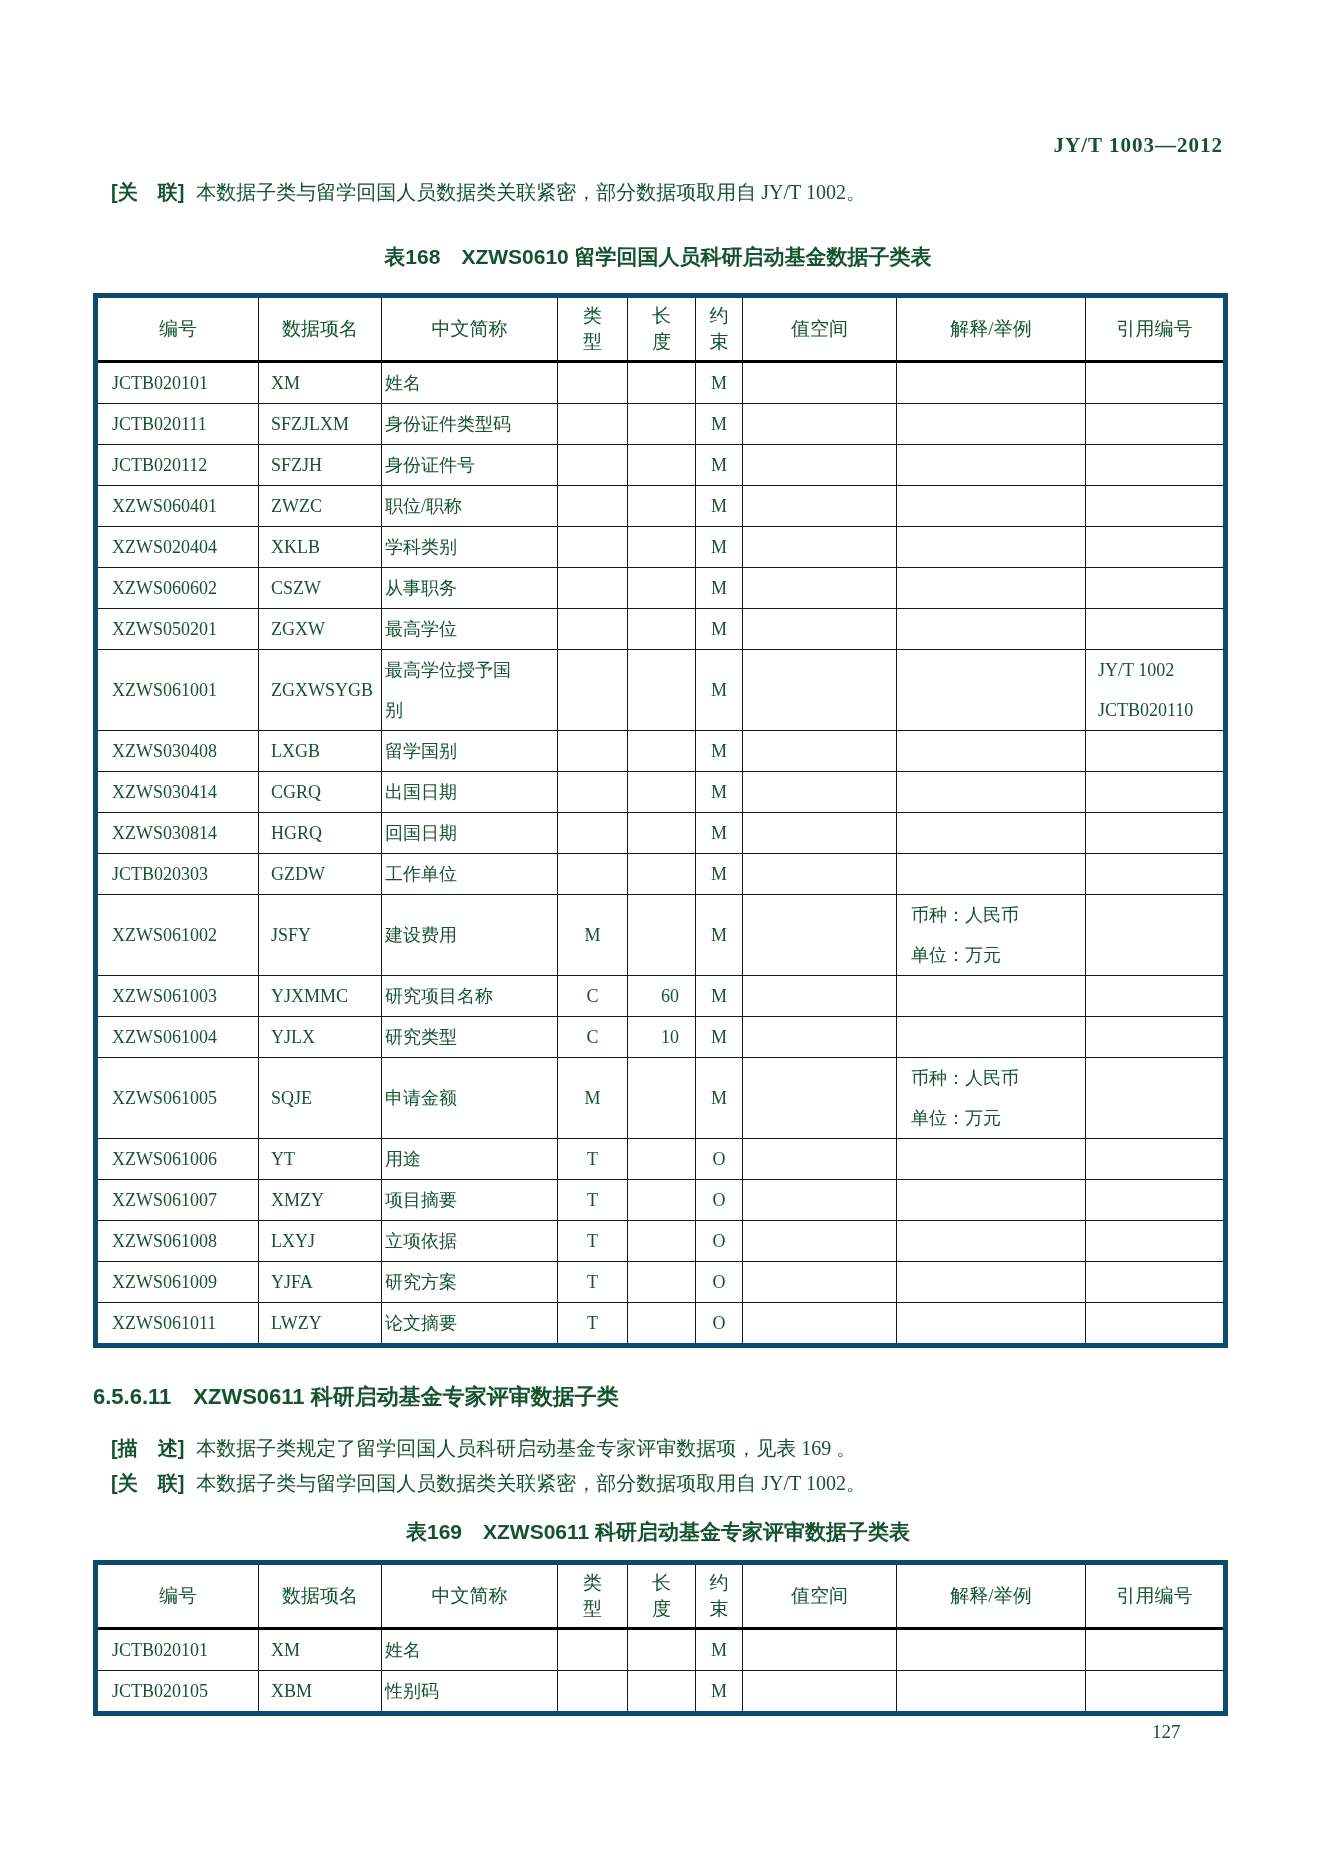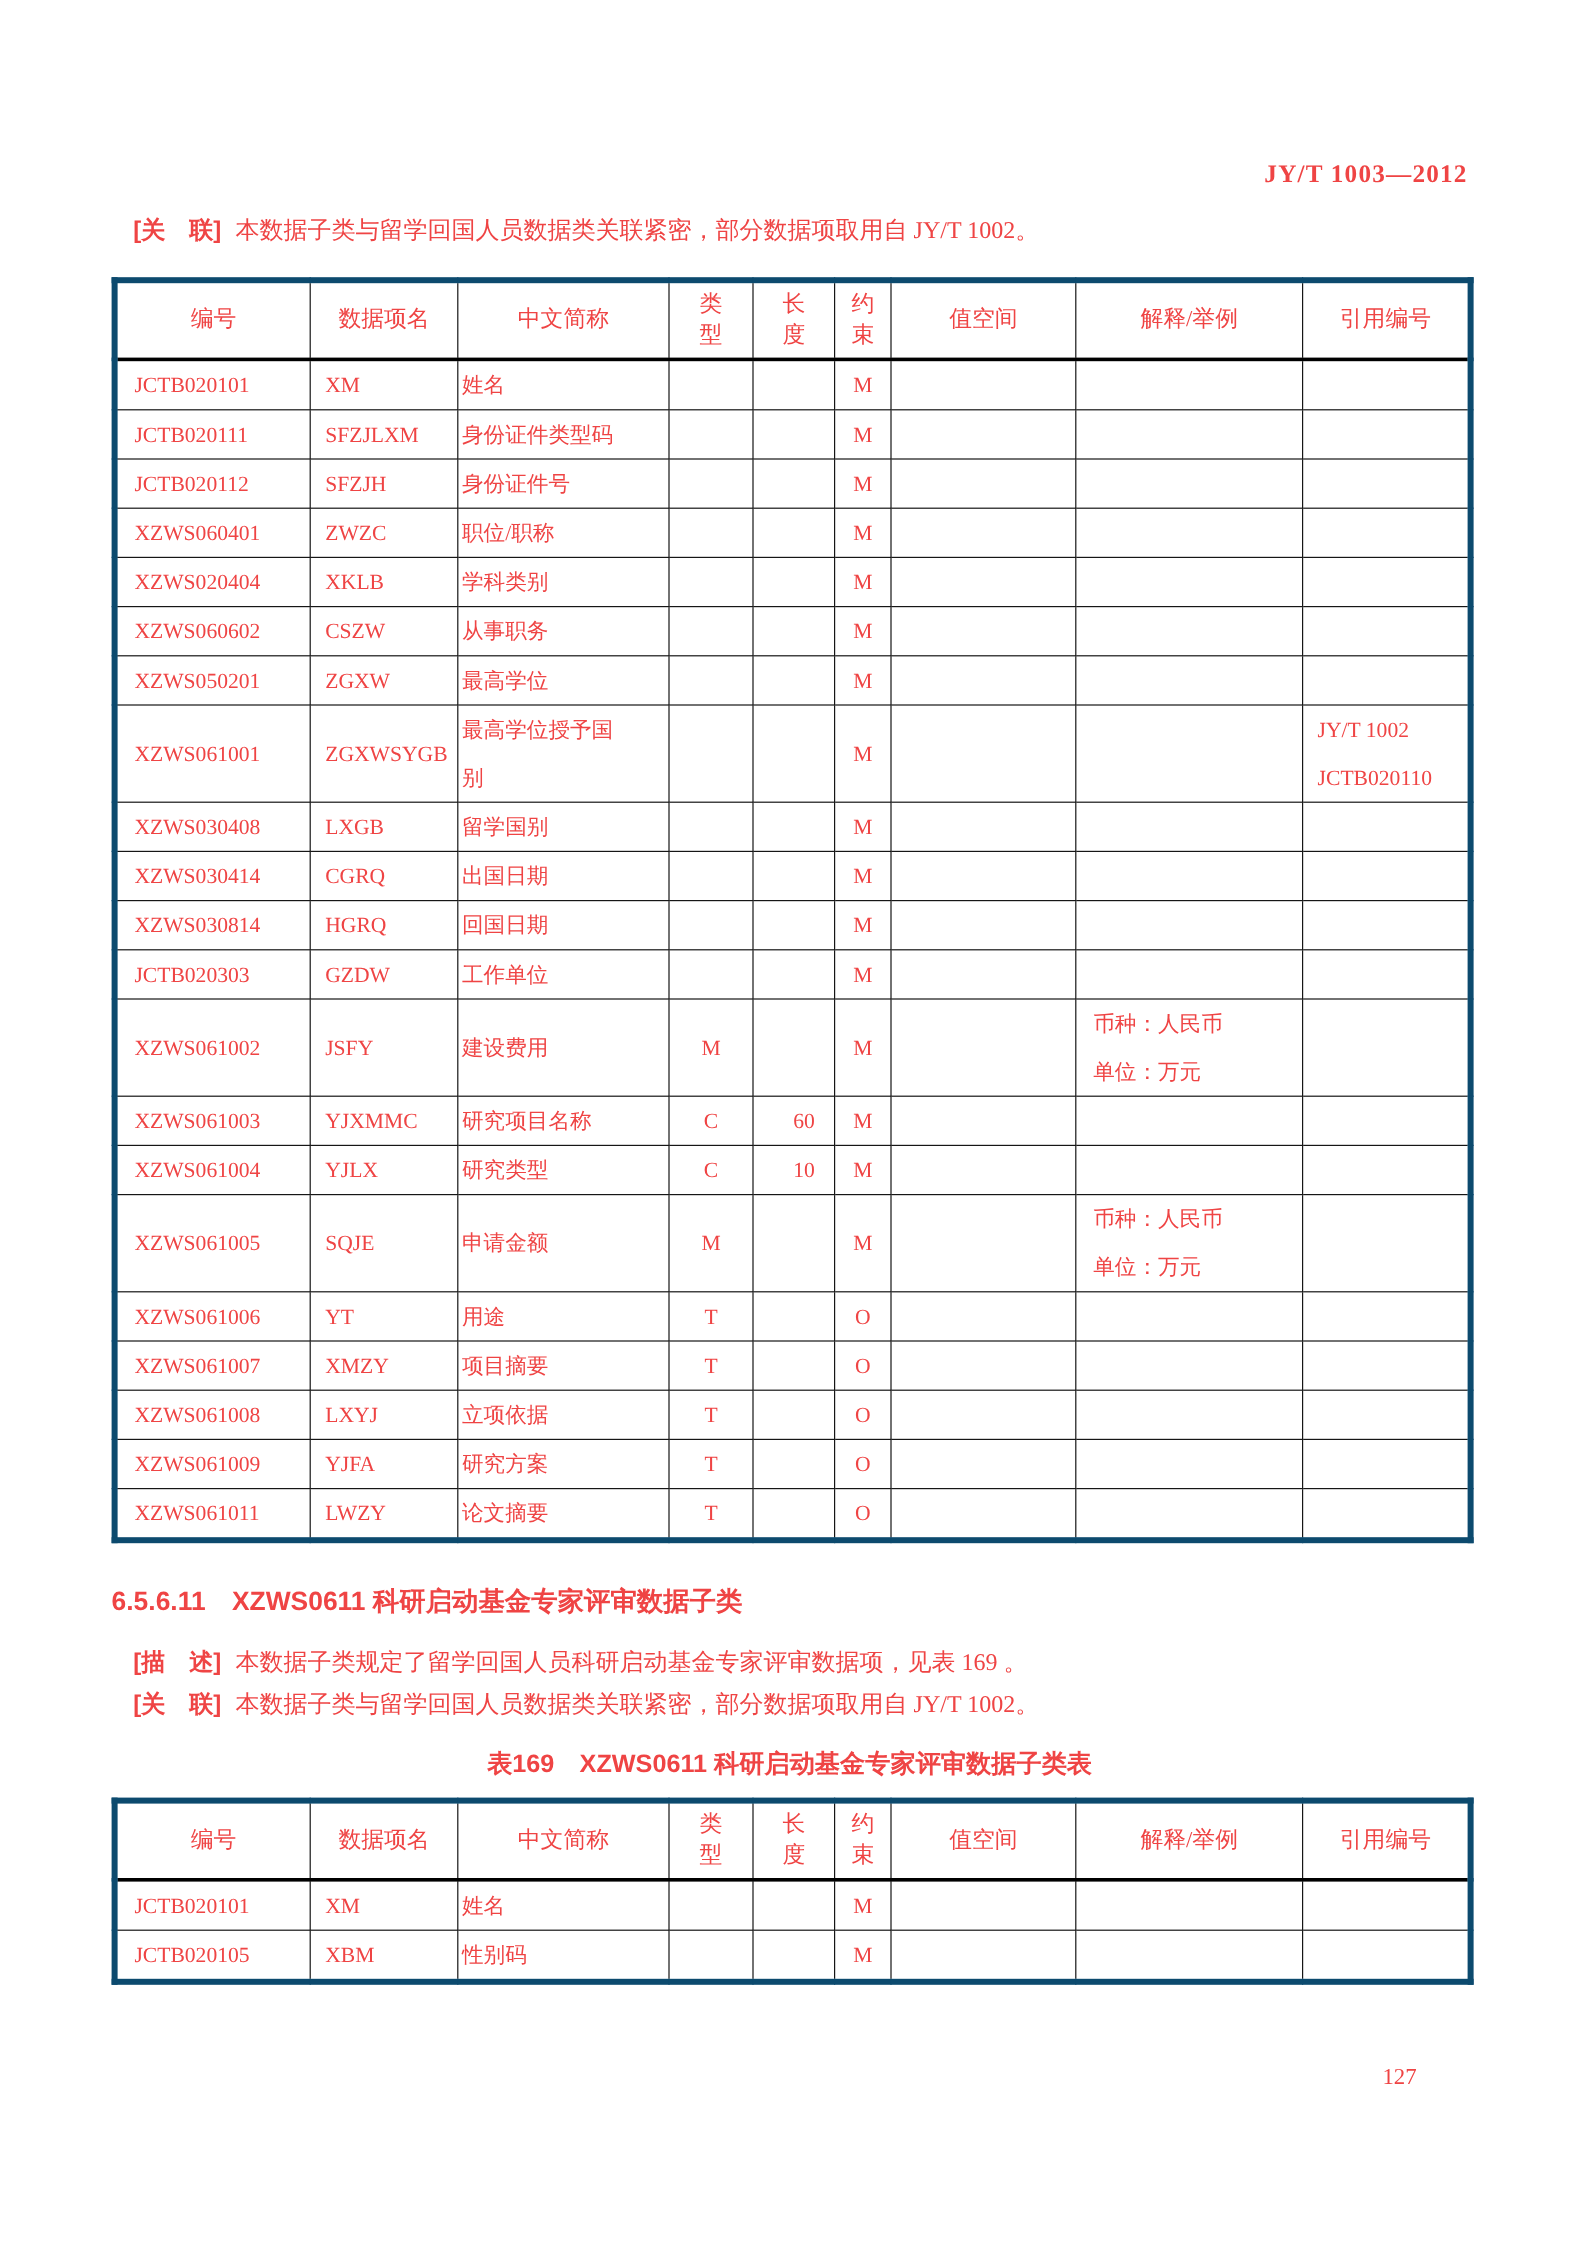--- a/index.html
+++ b/index.html
@@ -1,20 +1,20 @@
 <!DOCTYPE html>
 <html><head>
 <meta charset="utf-8">
 <style>
   html,body { margin:0; padding:0; background:#ffffff; }
   .page {
     position:relative;
     width:1323px; height:1871px;
     background:#ffffff;
-    color:#ef4444;
+    color:#14532d;
     font-family:"Liberation Serif","DejaVu Serif",serif;
     overflow:hidden;
   }
   .doc-code {
     position:absolute; top:133px; right:100px;
     font-size:21px; font-weight:600; letter-spacing:1px;
   }
   .para {
     margin:0 0 0 93px; width:1130px;
     font-size:20px; line-height:33px;
@@ -76,20 +76,21 @@
 </style>
 </head>
 <body>
 
 <div class="page">
 
   <div class="doc-code">JY/T 1003—2012</div>
 
   <p class="para first indent"><span class="plabel">[关　联]</span><span>本数据子类与留学回国人员数据类关联紧密，部分数据项取用自 JY/T 1002。</span></p>
 
+  <div class="tbl-title">表168　XZWS0610 留学回国人员科研启动基金数据子类表</div>
 
   <table class="std">
     <colgroup>
       <col class="w0">
         <col class="w1">
         <col class="w2">
         <col class="w3">
         <col class="w4">
       <col class="w5">
         <col class="w6">

